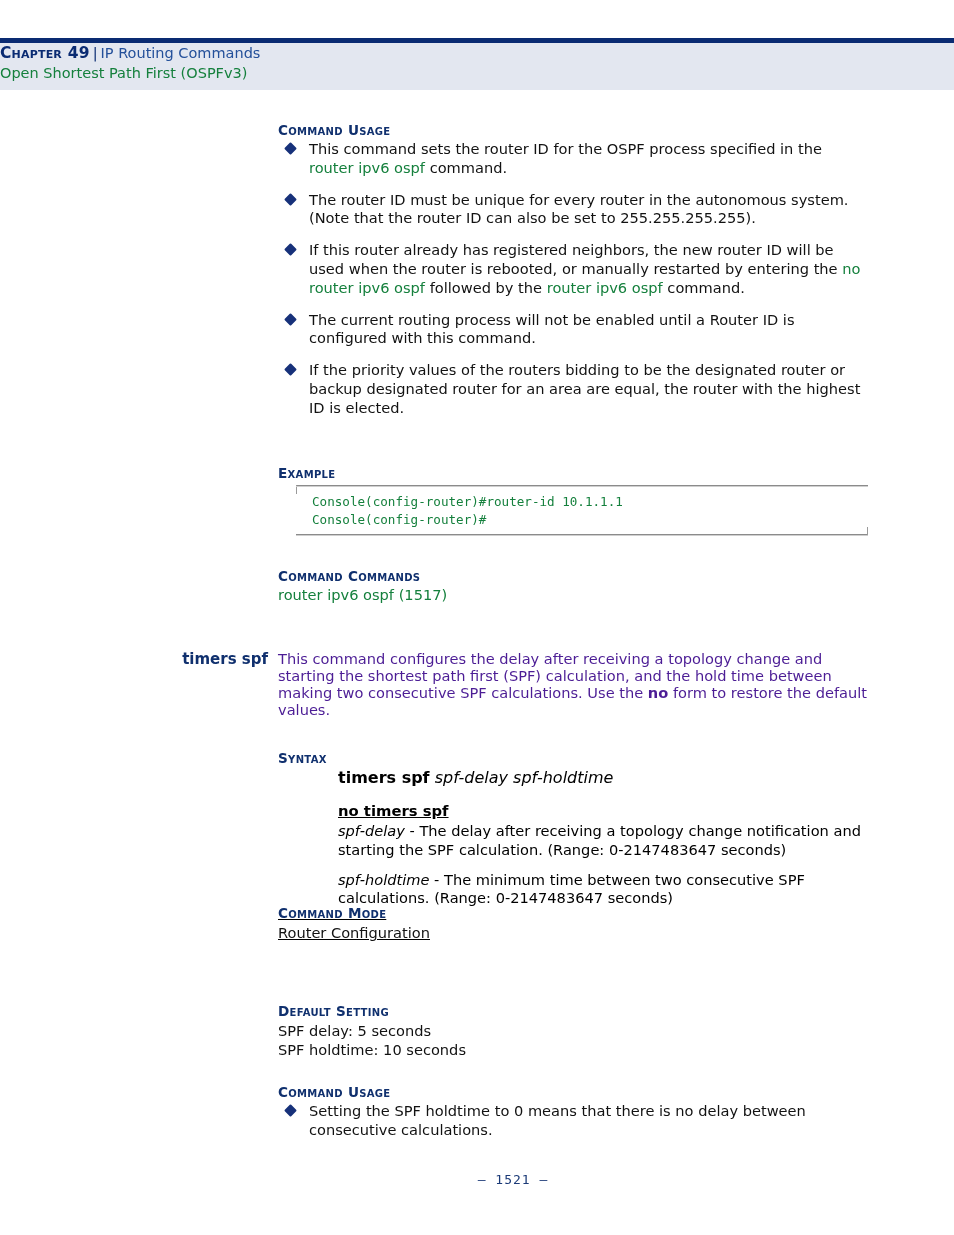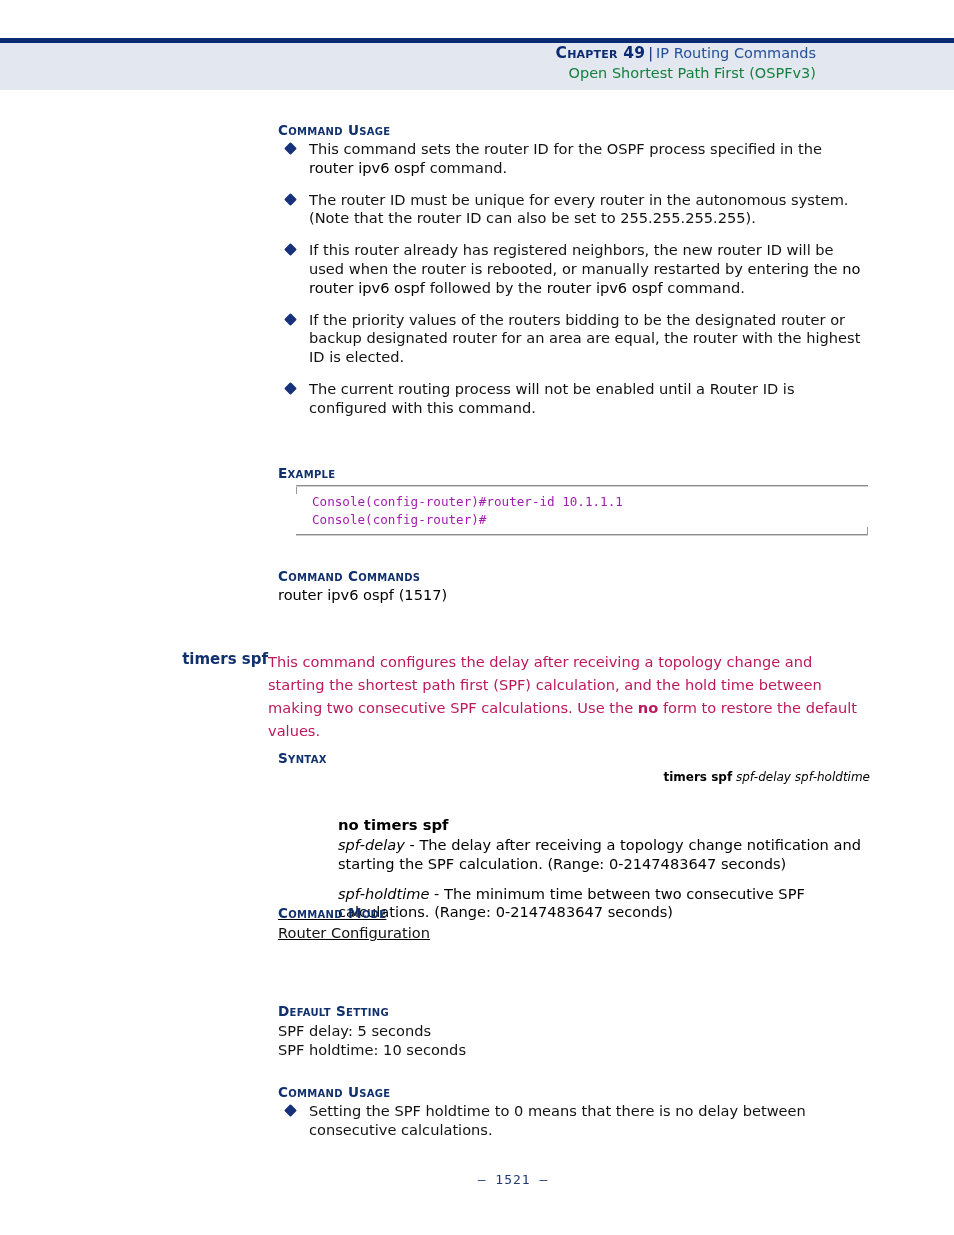--- a/index.html
+++ b/index.html
@@ -28,21 +28,21 @@
     top: 43px; left: 0;
     width: 954px; height: 47px;
     background: #e3e7f0;
   }
   .header-lines {
     position: absolute;
     top: 43px; left: 0;
     width: 882px;
     padding-right: 66px;
     box-sizing: border-box;
-    text-align: right;
+    text-align: left;
   }
   .header-line1 {
     font-size: 14.5px;
     line-height: 20px;
     color: #0a2b72;
     white-space: nowrap;
   }
   .chapter-word {
     font-weight: bold;
     font-variant: small-caps;
@@ -93,21 +93,21 @@
   .bullet-dot {
     position: absolute;
     left: 8px;
     top: 4px;
     width: 9px;
     height: 9px;
     background: #17317a;
     transform: rotate(45deg);
     border-radius: 1px;
   }
-  .lnk { color: #000000; }
+  .lnk { color: #15803d; }
   .bold { font-weight: bold; }
   .ital { font-style: italic; }
 
   
   .console-box {
     position: relative;
     width: 590px;
   }
   .console-top {
     position: relative;
@@ -132,21 +132,21 @@
     position: absolute;
     left: 18px; top: 2px;
     width: 1px; height: 9px;
     background: #9a9a9a;
   }
   .console-body {
     padding: 6px 0 6px 34px;
     font-family: "DejaVu Sans Mono", monospace;
     font-size: 12.6px;
     line-height: 17.5px;
-    color: #a21caf;
+    color: #15803d;
     white-space: pre;
   }
   .console-bot {
     position: relative;
     height: 6px;
     width: 590px;
   }
   .console-bot::before {
     content: "";
     position: absolute;
@@ -175,40 +175,40 @@
     left: 80px;
     width: 188px;
     text-align: right;
     font-weight: bold;
     font-size: 15px;
     line-height: 19px;
     color: #10306e;
   }
   .cmd-desc {
     position: absolute;
-    left: 268px;
+    left: 278px;
     width: 592px;
     font-size: 14.6px;
-    line-height: 23px;
-    color: #be185d;
+    line-height: 17px;
+    color: #4c1d95;
   }
 
   
   .syn-l1 {
     margin-left: 60px;
-    font-size: 12px;
+    font-size: 16px;
     line-height: 19px;
-    margin-bottom: 28px;
-    text-align: right;
+    margin-bottom: 14px;
   }
   .syn-l2 {
     margin-left: 60px;
     font-size: 14.8px;
     line-height: 19px;
     margin-bottom: 2px;
+    text-decoration: underline;
   }
   .syn-param {
     margin-left: 60px;
     font-size: 14.6px;
     line-height: 18.8px;
     margin-bottom: 11px;
   }
 
   .plain-line {
     font-size: 14.6px;
@@ -240,22 +240,22 @@
   </div>
   <div class="header-line2">Open Shortest Path First (OSPFv3)</div>
 </div>
 
 <div class="sec" style="top:122px;">
   <div class="sec-label">Command Usage</div>
   <div id="usage-bullets-1">
       <div class="bullet-row"><span class="bullet-dot"></span><span><span>This command sets the router ID for the OSPF process specified in the </span><span class="lnk">router ipv6 ospf</span><span> command.</span></span></div>
       <div class="bullet-row"><span class="bullet-dot"></span><span><span>The router ID must be unique for every router in the autonomous system. (Note that the router ID can also be set to 255.255.255.255).</span></span></div>
       <div class="bullet-row"><span class="bullet-dot"></span><span><span>If this router already has registered neighbors, the new router ID will be used when the router is rebooted, or manually restarted by entering the </span><span class="lnk">no router ipv6 ospf</span><span> followed by the </span><span class="lnk">router ipv6 ospf</span><span> command.</span></span></div>
+      <div class="bullet-row"><span class="bullet-dot"></span><span><span>The current routing process will not be enabled until a Router ID is configured with this command.</span></span></div>
       <div class="bullet-row"><span class="bullet-dot"></span><span><span>If the priority values of the routers bidding to be the designated router or backup designated router for an area are equal, the router with the highest ID is elected.</span></span></div>
-      <div class="bullet-row"><span class="bullet-dot"></span><span><span>The current routing process will not be enabled until a Router ID is configured with this command.</span></span></div>
     </div>
 </div>
 
 <div class="sec" style="top:465px;">
   <div class="sec-label">Example</div>
   <div class="console-box">
     <div class="console-top">
       <div class="console-tick-left"></div>
     </div>
     <div class="console-body">Console(config-router)#router-id 10.1.1.1

